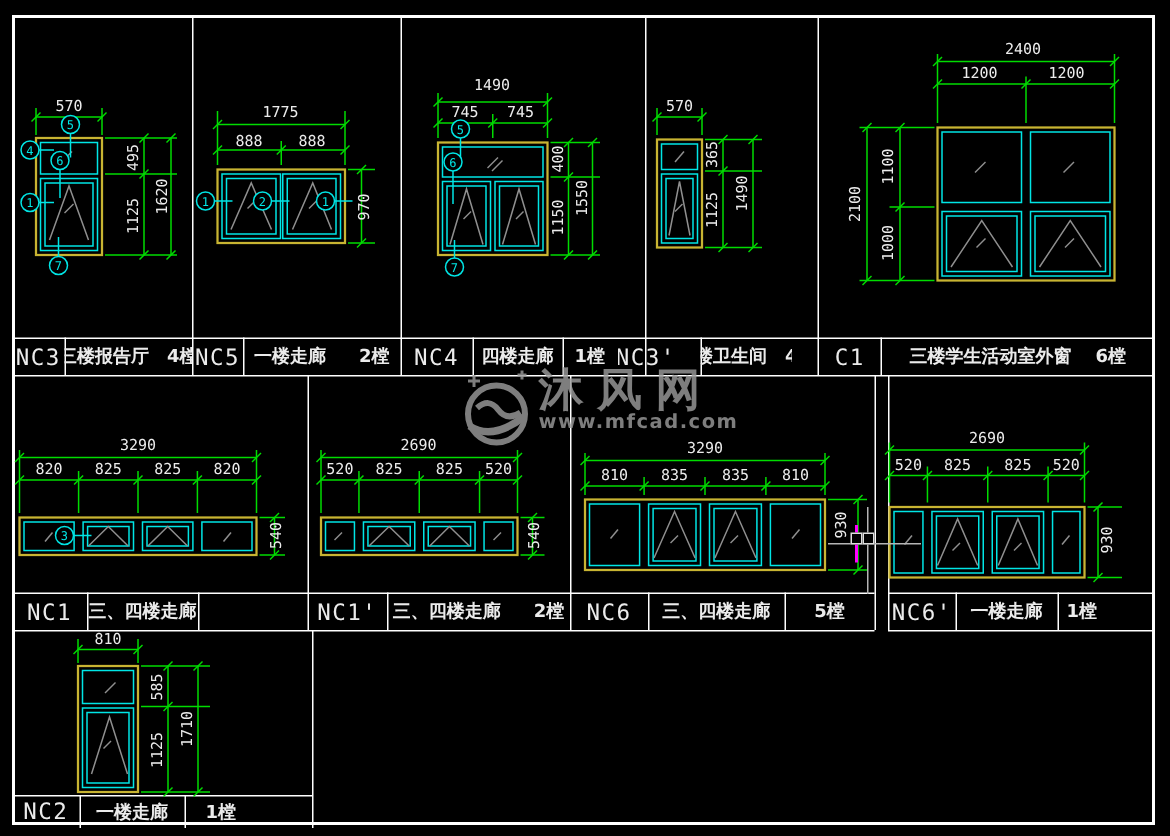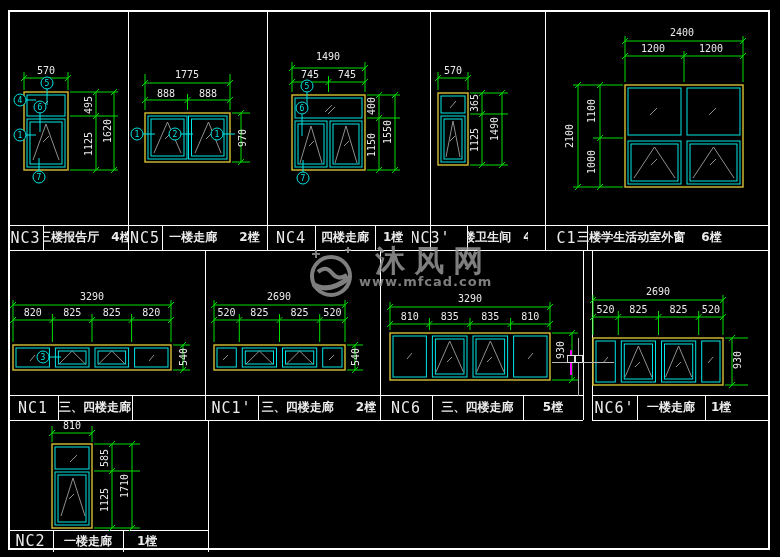--- a/index.html
+++ b/index.html
@@ -18,21 +18,21 @@
   svg text.d{fill:#ebebeb;font:10px "DejaVu Sans Mono",monospace;text-anchor:middle;}
   svg circle.cb{stroke:#00e5e5;fill:#000;stroke-width:1;}
   svg text.cn{fill:#00e5e5;font:8px "DejaVu Sans Mono",monospace;text-anchor:middle;}
   .lcell{position:absolute;color:#ebebeb;display:flex;align-items:center;justify-content:center;
          gap:12px;white-space:nowrap;overflow:hidden;z-index:2;}
   .code{font:15px "DejaVu Sans Mono",monospace;letter-spacing:1px;}
   .zh{font-weight:bold;font-size:12px;}
   .strip1{top:225px;height:25px;} .strip2{top:395px;height:25px;} .strip3{top:530px;height:22px;}
   .wm{position:absolute;left:308px;top:244px;display:flex;align-items:flex-start;gap:5px;
       opacity:.82;z-index:1;}
-  .wm .brand{font-weight:bold;font-size:30px;color:#9a9a9a;letter-spacing:9px;line-height:1.1;text-align:right;}
+  .wm .brand{font-weight:bold;font-size:30px;color:#9a9a9a;letter-spacing:9px;line-height:1.1;}
   .wm .url{font-weight:bold;font-size:13px;color:#9a9a9a;letter-spacing:1px;margin-top:-3px;}
   .cur-sq{position:absolute;width:6px;height:6px;border:1px solid #ddd;background:#000;z-index:4;}
   .cur-line{position:absolute;background:#b5b5b5;z-index:3;}
   .mag{position:absolute;background:#ff00ff;z-index:4;}
 </style>
 </head>
 <body>
 
 <div class="page">
   <div class="frame"></div>
@@ -584,21 +584,21 @@
   </div>
   <div class="lcell code strip1" style="left:267px;width:48px">NC4</div>
   <div class="lcell zh strip1" style="left:315px;width:60px">四楼走廊</div>
   <div class="lcell zh strip1" style="left:375px;width:55px;justify-content:flex-start;padding-left:8px;box-sizing:border-box">1樘</div>
   <div class="lcell code strip1" style="left:412px;width:37px">NC3'</div>
   <div class="lcell zh strip1" style="left:467px;width:61px">
     <span>二楼卫生间</span>
       <span>4樘</span>
   </div>
   <div class="lcell code strip1" style="left:548px;width:37px">C1</div>
-  <div class="lcell zh strip1" style="left:558px;width:183px;gap:16px">
+  <div class="lcell zh strip1" style="left:587px;width:183px;gap:16px">
     <span>三楼学生活动室外窗</span>
       <span>6樘</span>
   </div>
 
   <div class="lcell code strip2" style="left:8px;width:50px">NC1</div>
   <div class="lcell zh strip2" style="left:58px;width:74px">三、四楼走廊</div>
   <div class="lcell code strip2" style="left:205px;width:53px">NC1'</div>
   <div class="lcell zh strip2" style="left:258px;width:122px;gap:22px">
     <span>三、四楼走廊</span>
       <span>2樘</span>

